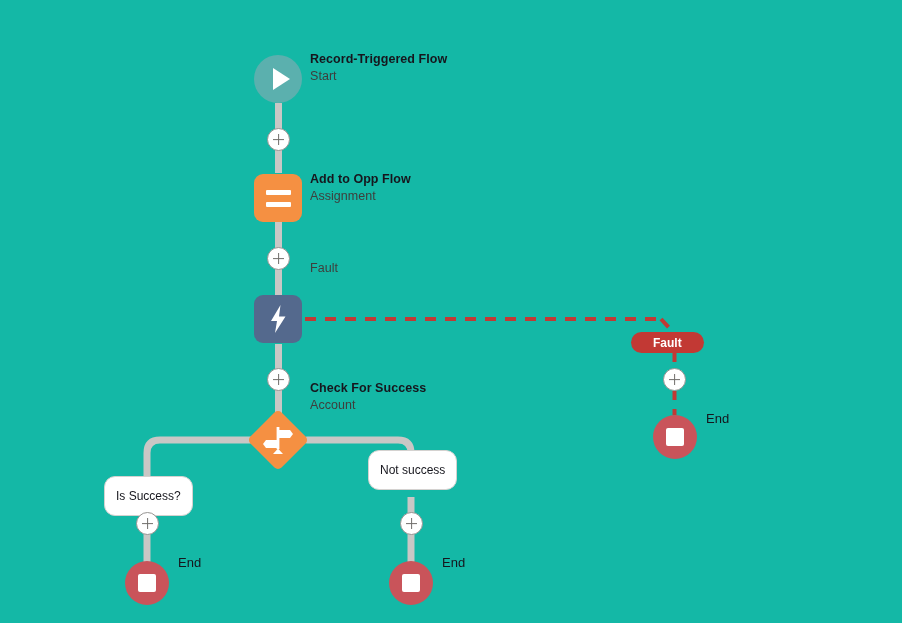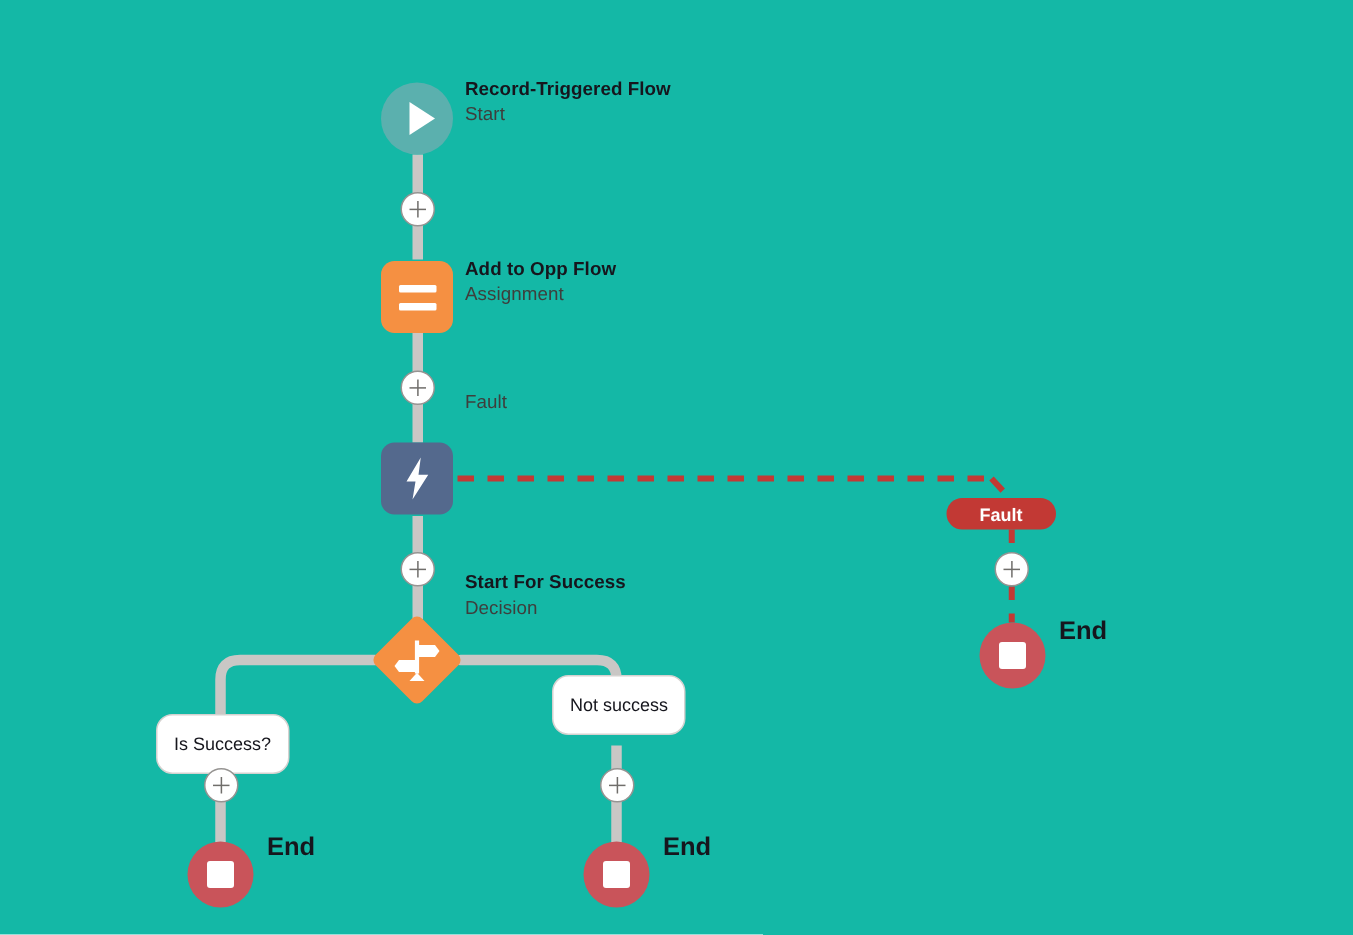--- a/index.html
+++ b/index.html
@@ -186,22 +186,22 @@
     letter-spacing: 0.05px;
   }
   .node-title.wrapped { white-space: normal; width: 160px; }
   .node-sub {
     font-size: 12.5px;
     color: #3e3e3c;
     letter-spacing: 0.05px;
   }
   .end-label {
     position: absolute;
-    font-size: 17px;
-    font-weight: bold;
+    font-size: 13px;
+    font-weight: normal;
     color: #16161d;
   }
 
   
   .pill {
     position: absolute;
     height: 40px;
     padding: 0 11px;
     border-radius: 11px;
     background: #ffffff;
@@ -312,22 +312,22 @@
   <div class="node diamond-wrap" style="left:247px; top:409px;">
     <div class="diamond"></div>
     <svg class="signpost" viewBox="0 0 34 34">
       <rect x="15.6" y="4" width="2.8" height="22" fill="#ffffff"></rect>
       <path d="M16 7 L29 7 L32 11 L29 15 L16 15 Z" fill="#ffffff"></path>
       <path d="M18 17 L5 17 L2 21 L5 25 L18 25 Z" fill="#ffffff"></path>
       <path d="M17 25.5 L22 31 L12 31 Z" fill="#ffffff"></path>
     </svg>
   </div>
   <div class="node-label" style="left:310px; top:380px;">
-    <div class="node-title">Start For Success</div>
-    <div class="node-sub">Decision</div>
+    <div class="node-title">Check For Success</div>
+    <div class="node-sub">Account</div>
   </div>
 
   <div class="pill" style="left:104px; top:476px;">Is Success?</div>
   <div class="plusbtn" style="left:136px; top:512px;"></div>
   <div class="node" style="left:125px; top:561px;">
     <div class="end-circle">
       <div class="end-sq"></div>
     </div>
   </div>
   <div class="end-label" style="left:178px; top:555px;">End</div>

